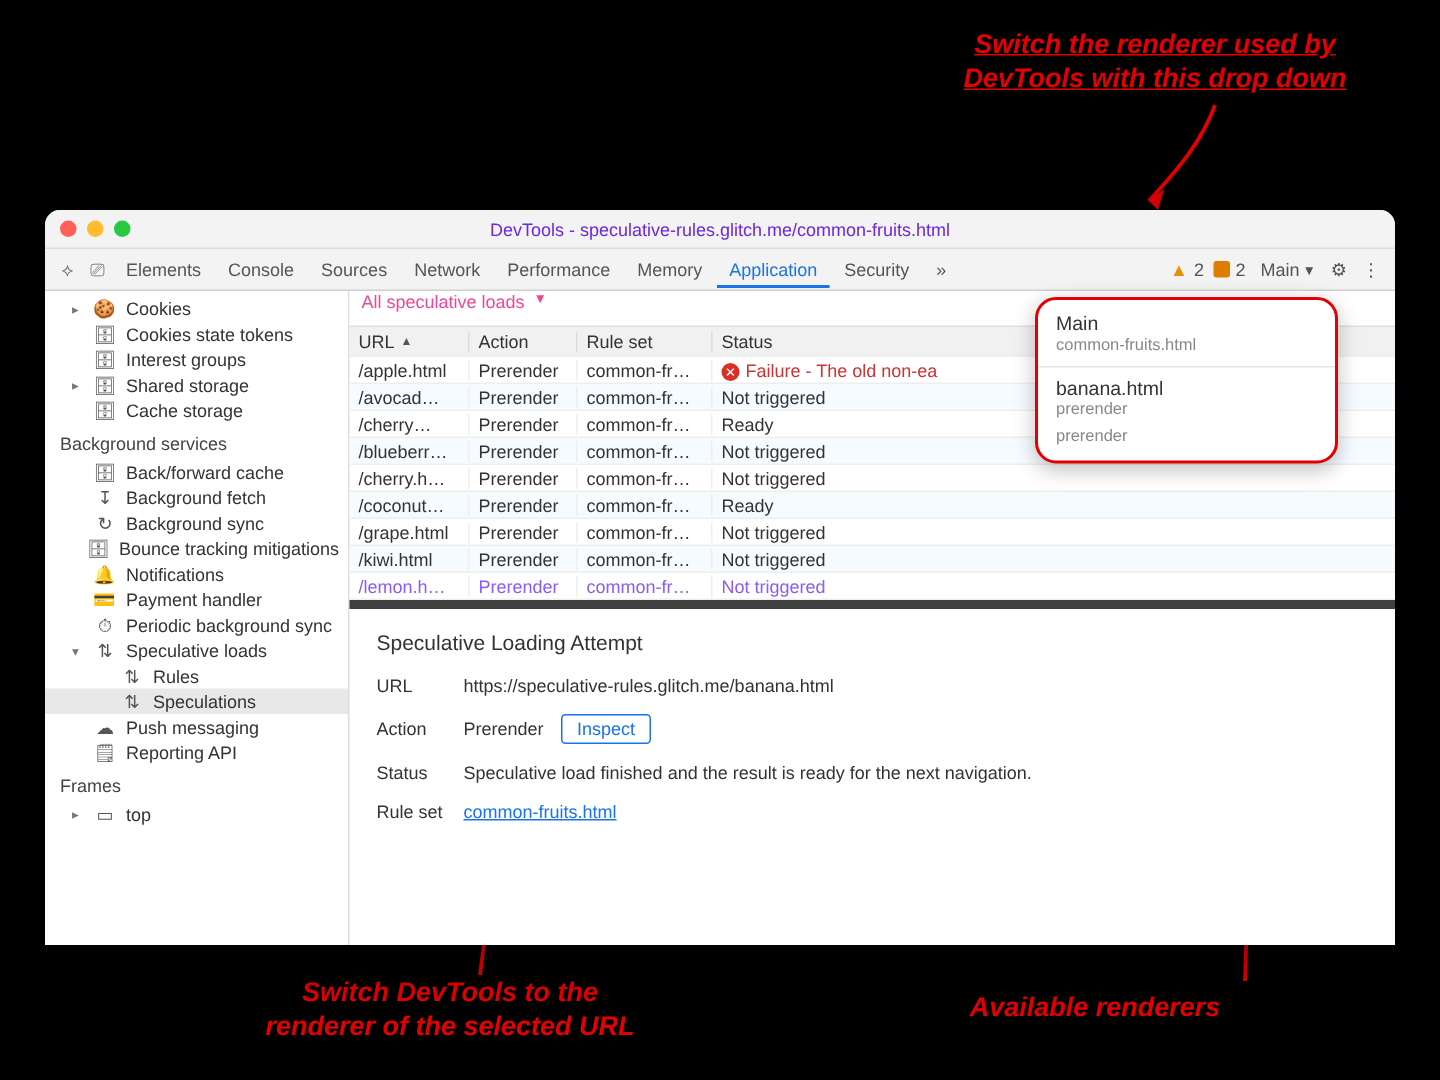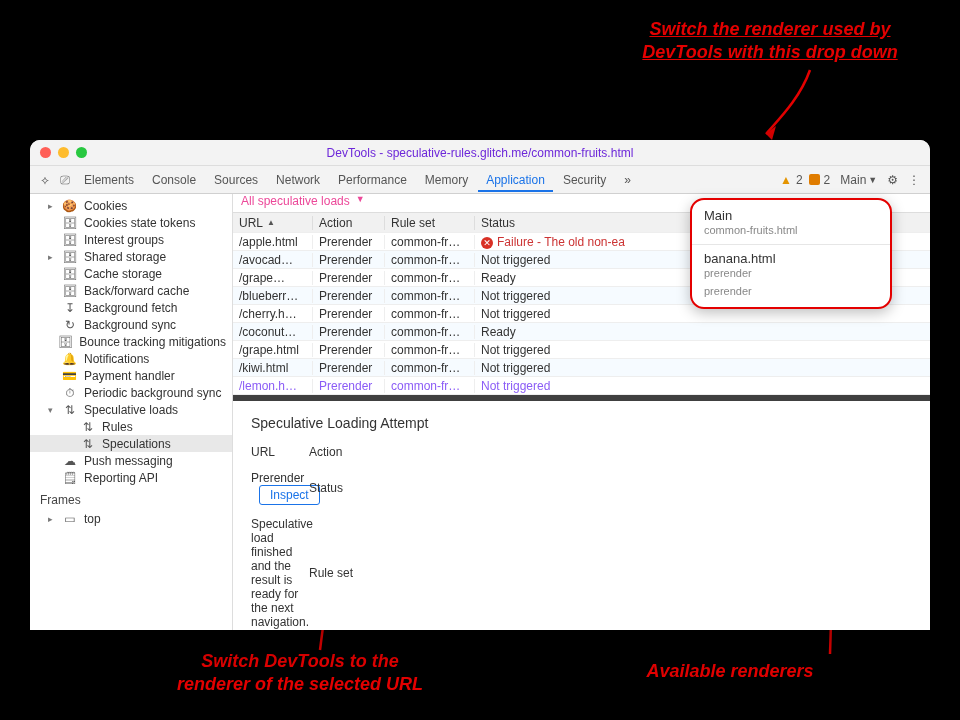--- a/index.html
+++ b/index.html
@@ -233,20 +233,21 @@
           <div class="item">
             <span class="tw">▸</span>
             <span class="ic">🗄</span>
             <span>Shared storage</span>
           </div>
           <div class="item">
             <span class="tw"></span>
             <span class="ic">🗄</span>
             <span>Cache storage</span>
           </div>
+          <div class="heading">Background services</div>
           <div class="item">
             <span class="tw"></span>
             <span class="ic">🗄</span>
             <span>Back/forward cache</span>
           </div>
           <div class="item">
             <span class="tw"></span>
             <span class="ic">↧</span>
             <span>Background fetch</span>
           </div>
@@ -331,21 +332,21 @@
               <div class="td">common-fr…</div>
               <div class="td status-fail"><span class="xc">✕</span>Failure - The old non-ea</div>
             </div>
             <div class="trow">
               <div class="td">/avocad…</div>
               <div class="td">Prerender</div>
               <div class="td">common-fr…</div>
               <div class="td">Not triggered</div>
             </div>
             <div class="trow">
-              <div class="td">/grape…</div>
+              <div class="td">/cherry…</div>
               <div class="td">Prerender</div>
               <div class="td">common-fr…</div>
               <div class="td">Ready</div>
             </div>
             <div class="trow">
               <div class="td">/blueberr…</div>
               <div class="td">Prerender</div>
               <div class="td">common-fr…</div>
               <div class="td">Not triggered</div>
             </div>
@@ -379,20 +380,21 @@
               <div class="td">common-fr…</div>
               <div class="td">Not triggered</div>
             </div>
           </div>
       </div>
 
       <div class="detail">
         <h1>Speculative Loading Attempt</h1>
         <div class="kv">
           <div class="k">URL</div>
+          <div>https://speculative-rules.glitch.me/banana.html</div>
 
           <div class="k">Action</div>
           <div>
             <span>Prerender</span>
             <span class="btn-inspect">Inspect</span>
           </div>
 
           <div class="k">Status</div>
           <div>Speculative load finished and the result is ready for the next navigation.</div>
 

